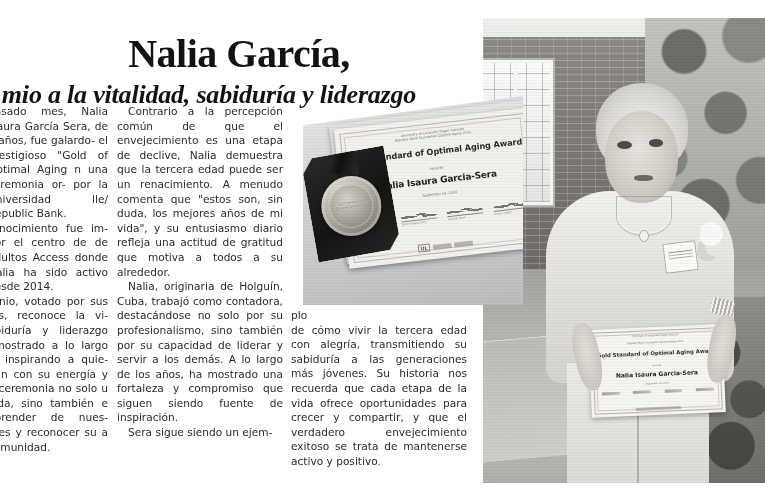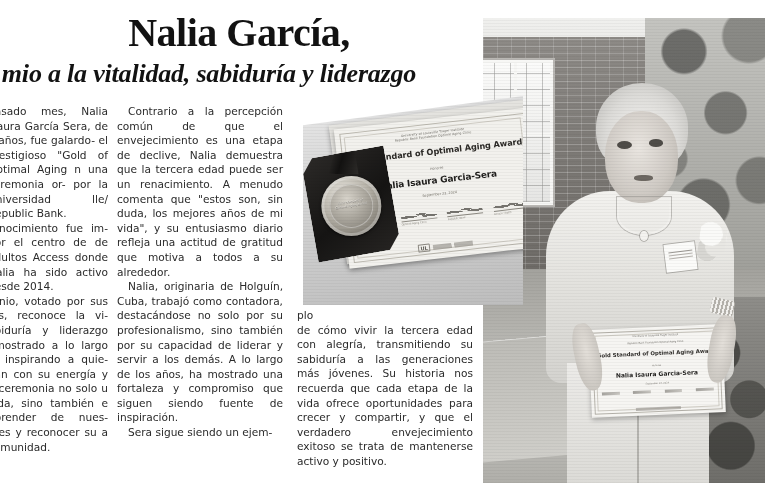--- a/index.html
+++ b/index.html
@@ -3,21 +3,21 @@
 <meta charset="utf-8">
 <style>
   html,body{margin:0;padding:0;}
   body{
     width:765px;height:500px;background:#ffffff;overflow:hidden;position:relative;
     font-family:"DejaVu Sans", sans-serif;color:#231f20;
   }
   .page{position:absolute;inset:0;overflow:hidden;}
 
   
-  .headline-block{position:absolute;left:0;top:11px;width:478px;z-index:6;}
+  .headline-block{position:absolute;left:0;top:32px;width:478px;z-index:6;}
   .headline{
     font-family:"Liberation Serif", serif;font-weight:700;
     font-size:40px;line-height:44px;letter-spacing:-0.5px;
     text-align:center;color:#121212;margin:0;white-space:nowrap;
   }
   .subheadline{
     font-family:"Liberation Serif", serif;font-weight:700;font-style:italic;
     font-size:26px;line-height:30px;letter-spacing:-0.2px;
     text-align:center;color:#121212;margin:4px 0 0 0;white-space:nowrap;
     transform:translateX(-30px);
@@ -31,21 +31,21 @@
     color:#2a2a2a;
     text-align:justify;
     text-justify:inter-word;
     hyphens:none;
   }
   .col p{margin:0 0 0 0;text-indent:11px;}
   .col p.noind{text-indent:0;}
 
   .col-1{left:-12px;top:104px;width:120px;}
   .col-2{left:117px;top:104px;width:166px;}
-  .col-3{left:297px;top:308px;width:176px;}
+  .col-3{left:291px;top:308px;width:176px;}
 
   
   .photo-cert{
     position:absolute;left:303px;top:96px;width:220px;height:209px;
     overflow:hidden;z-index:4;
     background:linear-gradient(170deg,#e9e9e9 0%,#d7d7d7 35%,#c9c9c9 70%,#bdbdbd 100%);
     clip-path:polygon(0 14%, 100% 0, 100% 100%, 0 100%);
   }
   .cert-paper{
     position:absolute;left:38px;top:22px;width:196px;height:140px;

